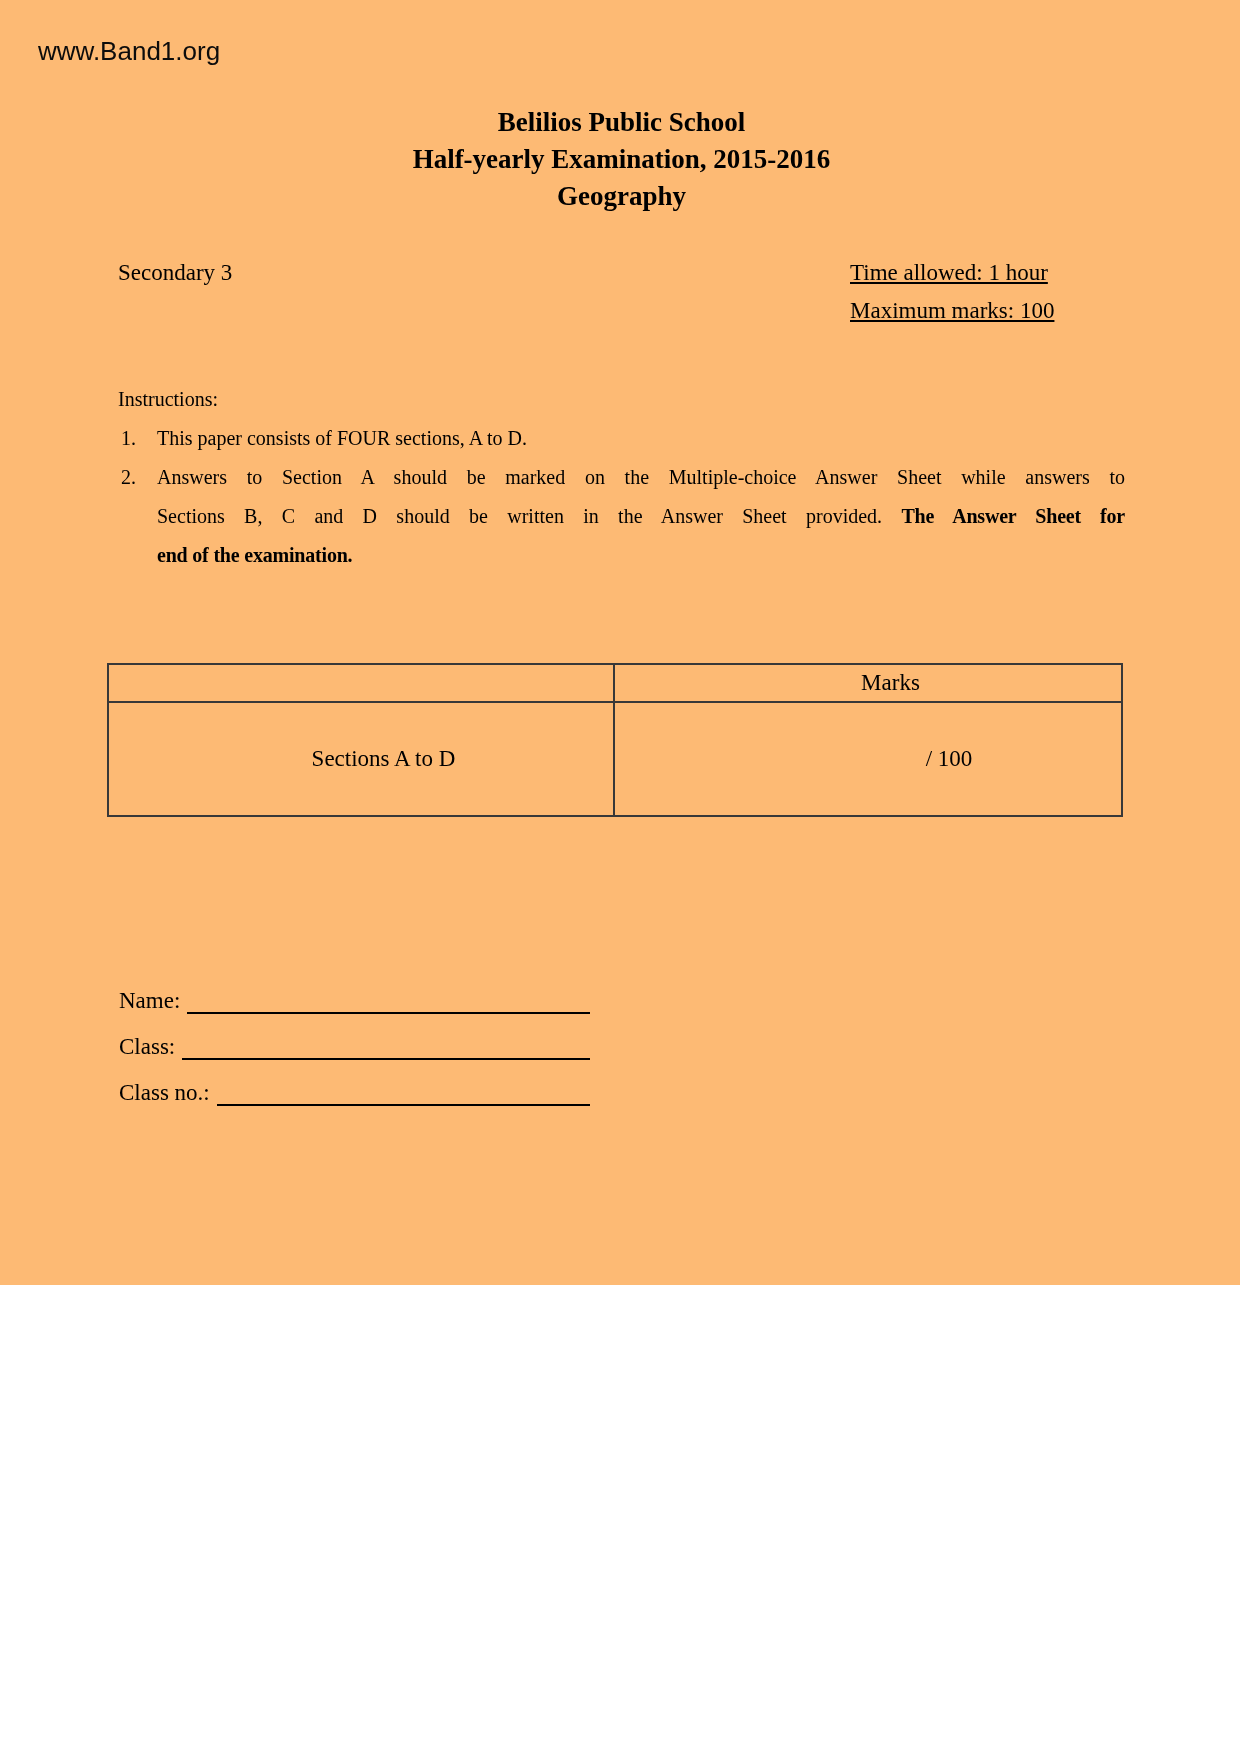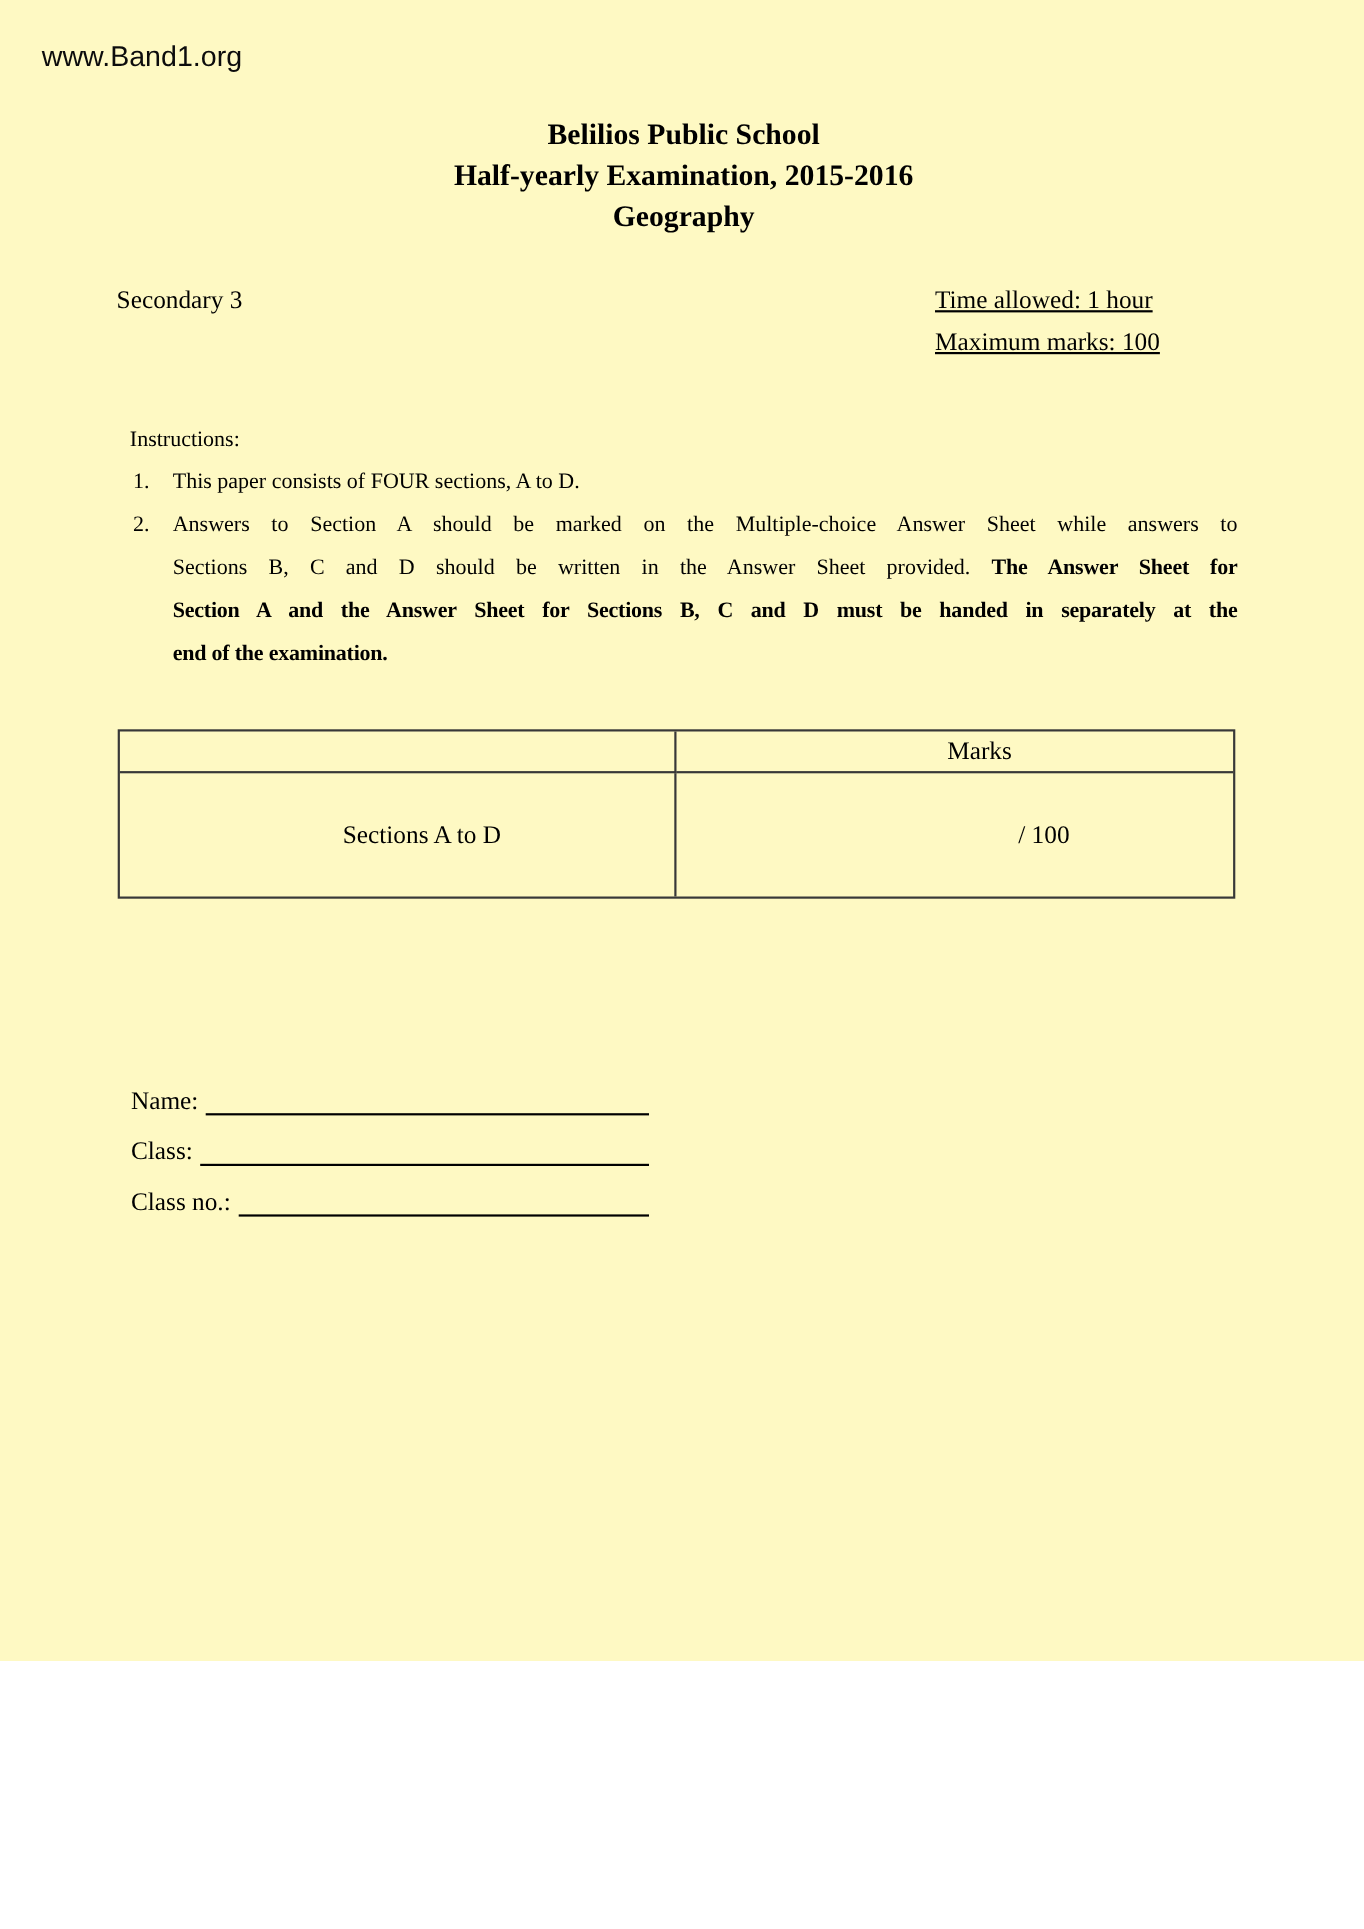--- a/index.html
+++ b/index.html
@@ -1,35 +1,35 @@
 <!DOCTYPE html>
 <html><head>
 <meta charset="utf-8">
 <style>
   html,body{margin:0;padding:0;background:#ffffff;}
   .page{
     position:relative;
-    width:1240px;height:1510px;
-    background:#fef9c3;
+    width:1240px;height:1285px;
+    background:#fdba74;
     font-family:"Liberation Serif",serif;
     color:#000;
     overflow:hidden;
   }
   .watermark{
     position:absolute;left:38px;top:36px;
     font-family:"Liberation Sans",sans-serif;
     font-size:26px;color:#0c0c0c;
   }
   .title-block{
     position:absolute;left:118px;top:104px;width:1007px;
     text-align:center;font-weight:bold;
     font-size:27px;line-height:37px;font-family:Liberation Serif, serif;
   }
   .info-left{
-    position:absolute;left:106px;top:254px;
+    position:absolute;left:118px;top:254px;
     font-size:23px;line-height:38px;
   }
   .info-right{
     position:absolute;left:850px;top:254px;
     font-size:23px;line-height:38px;text-decoration:underline;
   }
   .instructions{
     position:absolute;left:118px;top:380px;width:1007px;
     font-size:20px;line-height:39px;
   }
@@ -84,21 +84,20 @@
 
     <div class="instr-item">
       <span class="instr-num">1.</span>
       <div>This paper consists of FOUR sections, A to D.</div>
     </div>
 
     <div class="instr-item">
       <span class="instr-num">2.</span>
       <div class="jline">Answers to Section A should be marked on the Multiple-choice Answer Sheet while answers to</div>
       <div class="jline"><span>Sections B, C and D should be written in the Answer Sheet provided. </span><span class="bold">The Answer Sheet for</span></div>
-      <div class="jline bold">Section A and the Answer Sheet for Sections B, C and D must be handed in separately at the</div>
       <div class="bold">end of the examination.</div>
     </div>
   </div>
 
   <div class="marks-table">
     <div class="mt-cell mt-corner"></div>
     <div class="mt-cell mt-header">
       <span>Marks</span>
     </div>
     <div class="mt-cell mt-sections">

